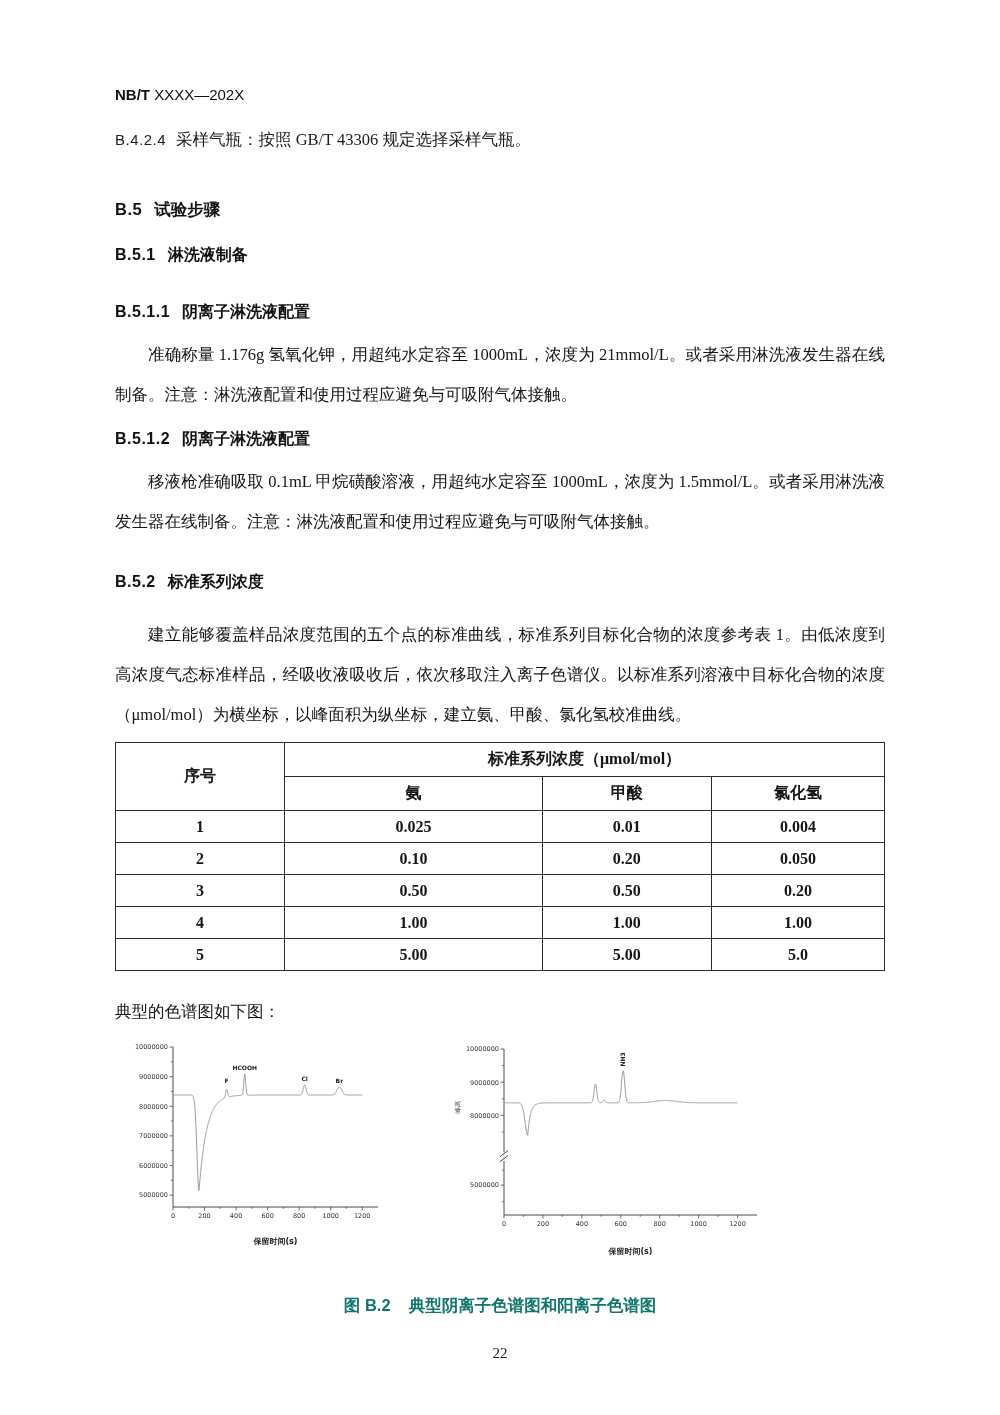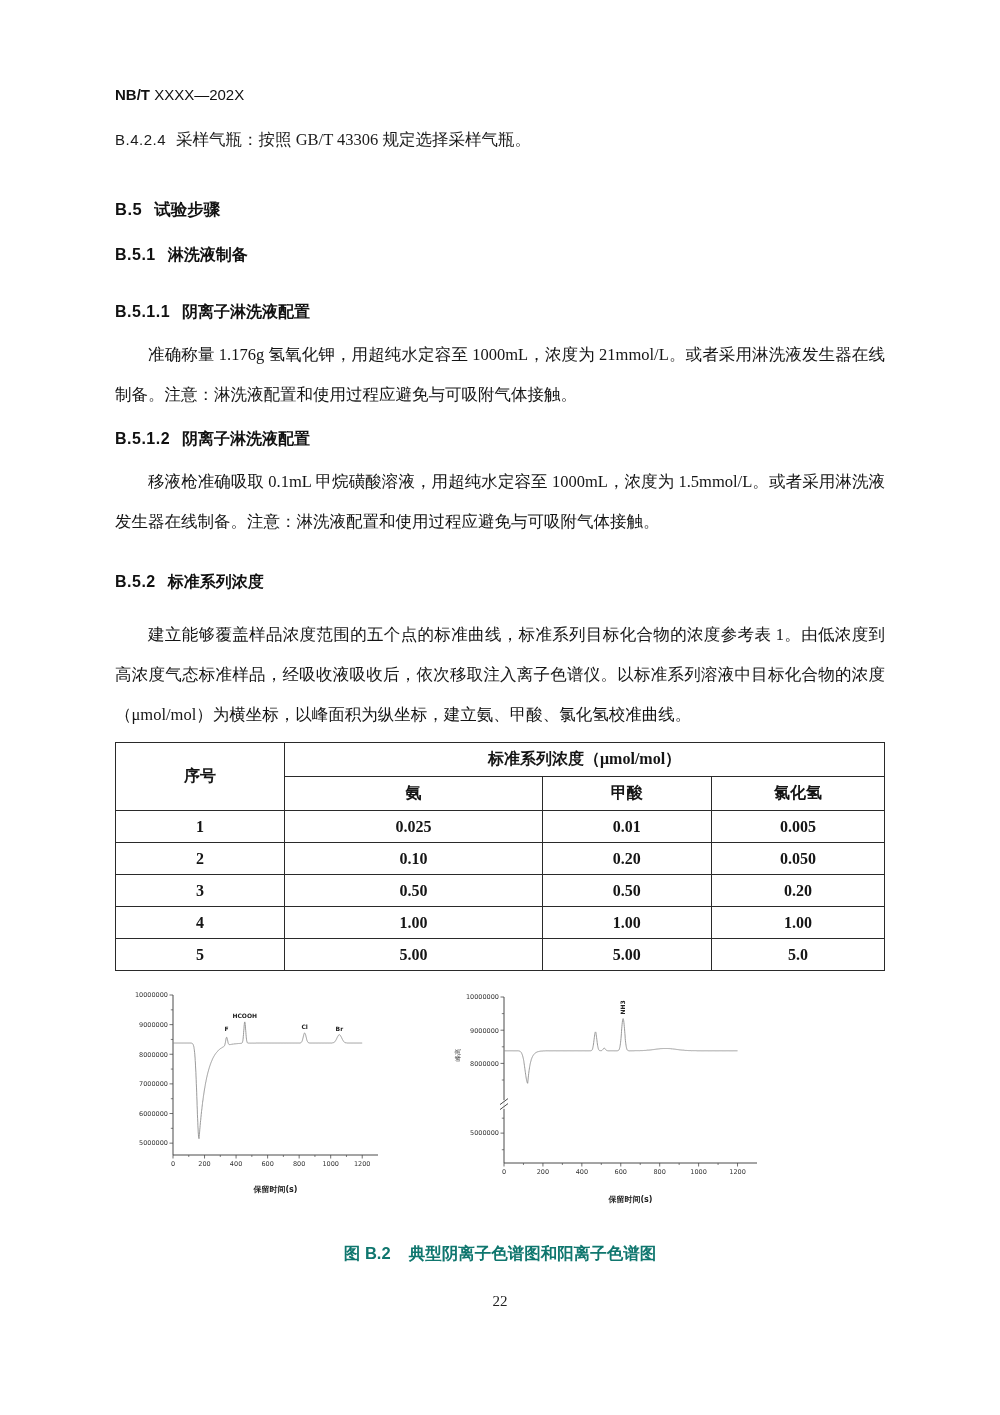--- a/index.html
+++ b/index.html
@@ -102,21 +102,21 @@
         <th>氨</th>
         <th>甲酸</th>
         <th>氯化氢</th>
       </tr>
     </thead>
     <tbody>
         <tr>
           <td>1</td>
           <td>0.025</td>
           <td>0.01</td>
-          <td>0.005</td>
+          <td>0.004</td>
         </tr>
         <tr>
           <td>2</td>
           <td>0.10</td>
           <td>0.20</td>
           <td>0.050</td>
         </tr>
         <tr>
           <td>3</td>
           <td>0.50</td>
@@ -131,20 +131,21 @@
         </tr>
         <tr>
           <td>5</td>
           <td>5.00</td>
           <td>5.00</td>
           <td>5.0</td>
         </tr>
       </tbody>
   </table>
 
+  <div class="chart-intro">典型的色谱图如下图：</div>
 
   <div class="charts">
     <svg viewBox="0 0 265 210" width="265" height="210">
         <line x1="46" y1="8" x2="46" y2="168" stroke="#4a4a4a" stroke-width="1"></line>
         <line x1="46" y1="168" x2="251" y2="168" stroke="#4a4a4a" stroke-width="1"></line>
         <line x1="46" y1="168" x2="46" y2="171.5" stroke="#4a4a4a" stroke-width="0.8"></line>
         <text x="46" y="179" fill="#333" font-size="6.5" font-family="&quot;DejaVu Sans&quot;,&quot;Liberation Sans&quot;,sans-serif" text-anchor="middle">0</text>
         <line x1="61.769230769230774" y1="168" x2="61.769230769230774" y2="170" stroke="#4a4a4a" stroke-width="0.7"></line>
         <line x1="77.53846153846155" y1="168" x2="77.53846153846155" y2="171.5" stroke="#4a4a4a" stroke-width="0.8"></line>
         <text x="77.53846153846155" y="179" fill="#333" font-size="6.5" font-family="&quot;DejaVu Sans&quot;,&quot;Liberation Sans&quot;,sans-serif" text-anchor="middle">200</text>

